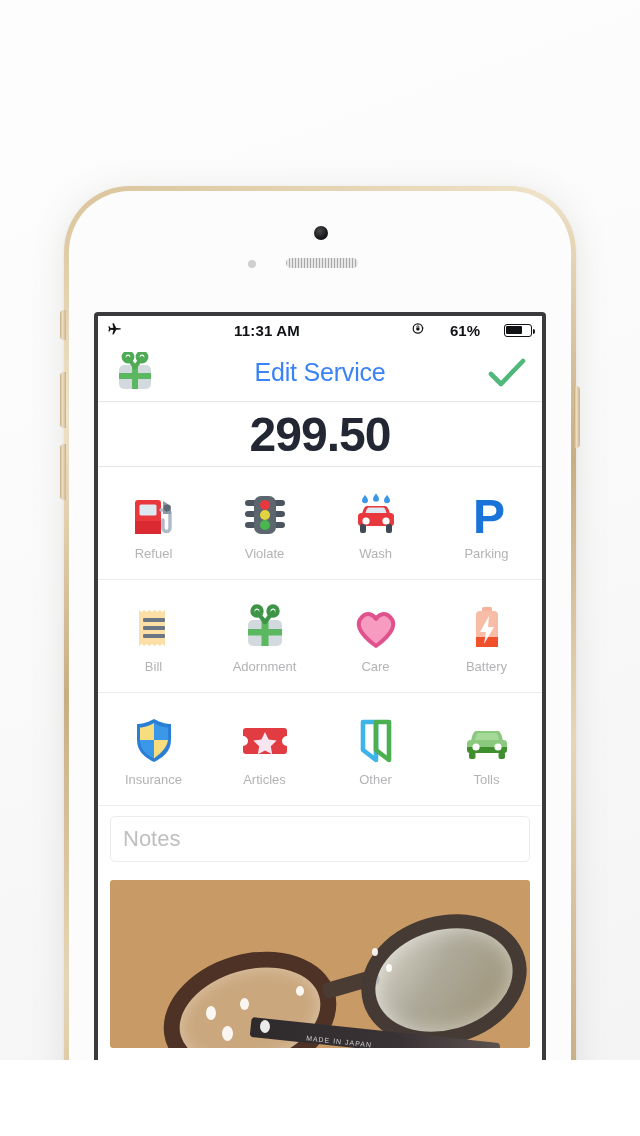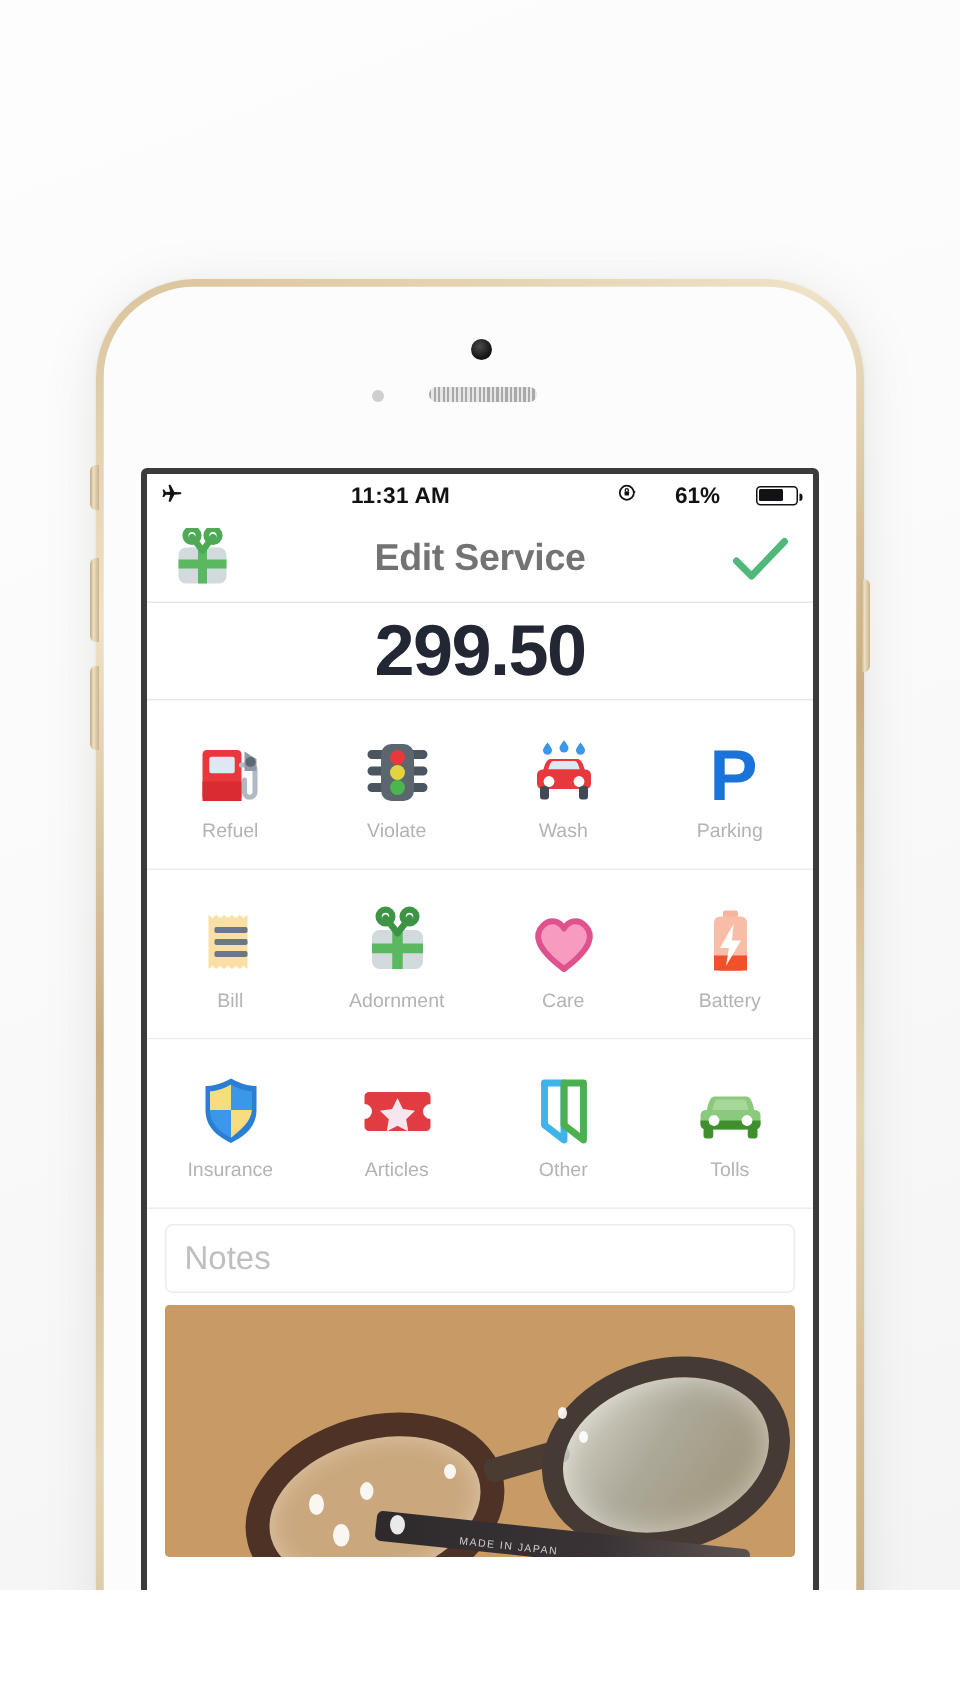--- a/index.html
+++ b/index.html
@@ -145,22 +145,22 @@
     align-items: center;
     padding: 0 14px;
     box-sizing: border-box;
     background: #fff;
   }
   #nav-title {
     position: absolute;
     left: 0; right: 0;
     text-align: center;
     font-size: 25px;
-    font-weight: bold;
-    color: #737373;
+    font-weight: normal;
+    color: #3b82f6;
     letter-spacing: -.2px;
     pointer-events: none;
   }
   #nav-left { z-index: 2; display:flex; align-items:center; }
   #nav-right { z-index: 2; margin-left: auto; display:flex; align-items:center; }
 
   
   #amount-row {
     height: 64px;
     display:flex; align-items:center; justify-content:center;
@@ -200,20 +200,21 @@
   }
 
   
   #fields { padding: 10px 12px 8px 12px; background:#fff; }
   .field {
     height: 46px;
     border: 1px solid #ececee;
     border-radius: 5px;
     display:flex; align-items:center;
     padding: 0 12px;
+    margin-bottom: 10px;
     box-sizing: border-box;
     background: #fff;
   }
   .field-text {
     font-size: 22px;
     color: #bfbfc2;
   }
 
   
   #photo-wrap {

